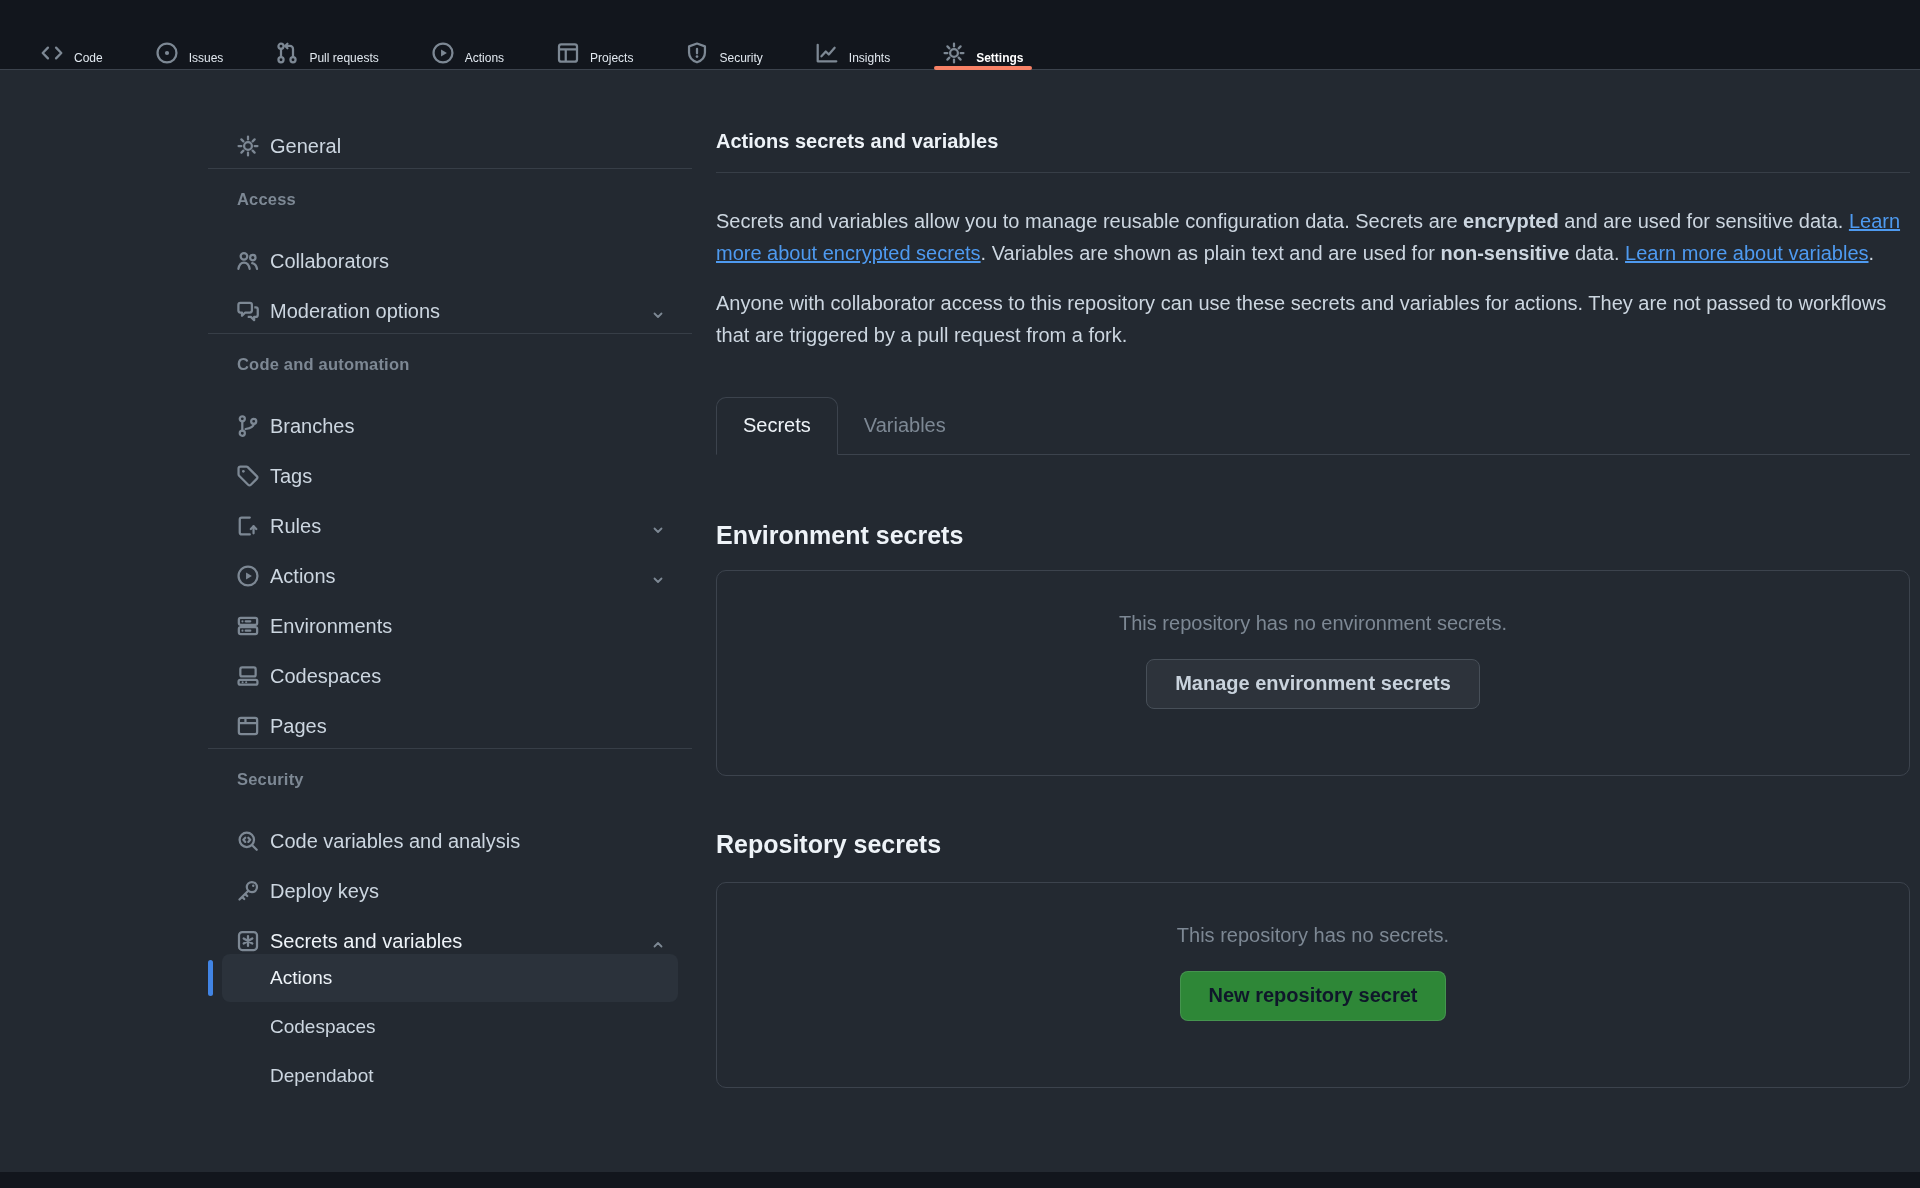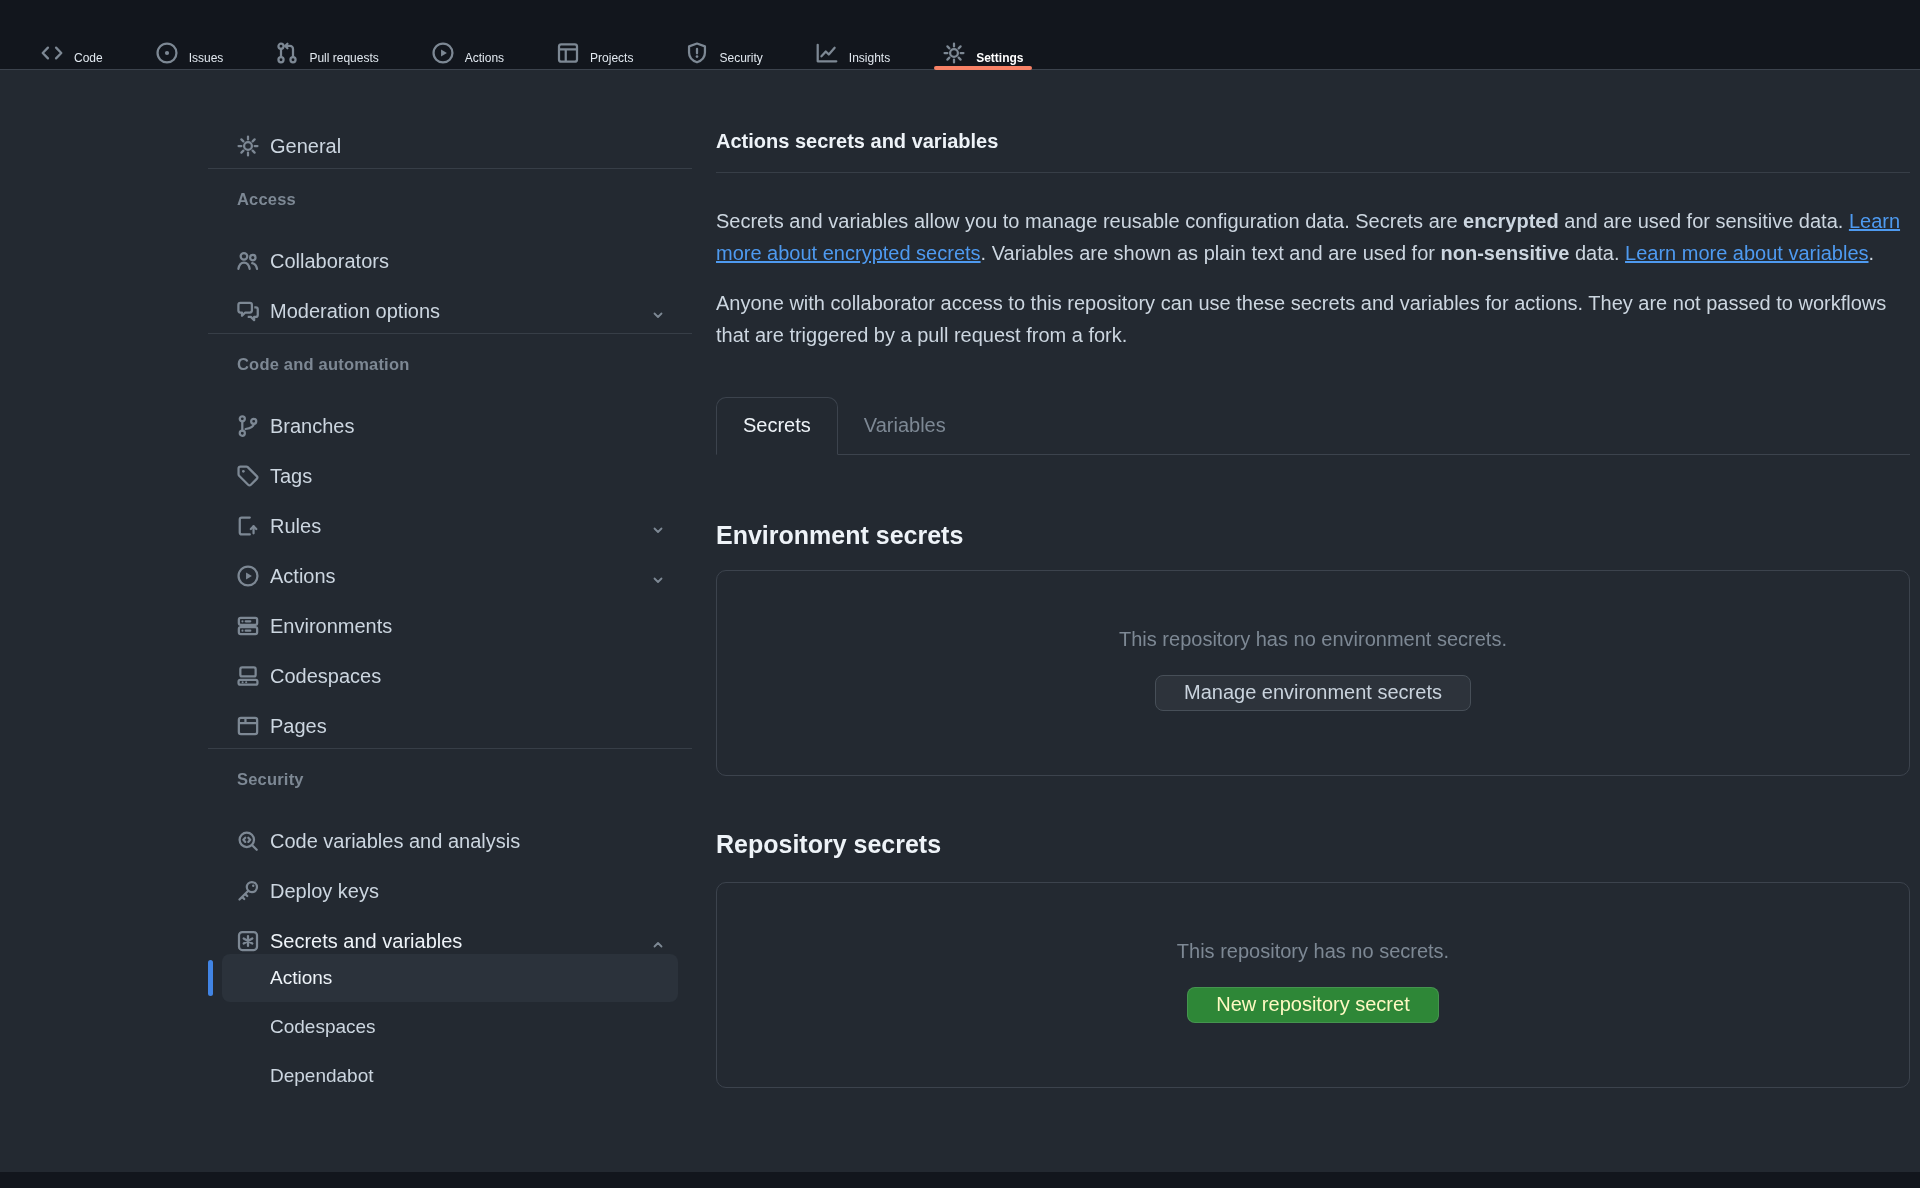--- a/index.html
+++ b/index.html
@@ -77,31 +77,31 @@
   .tab.active{
     color:var(--text-bright);background:var(--canvas-bg);
     border:1px solid var(--border);border-bottom:1px solid var(--canvas-bg);
     border-radius:10px 10px 0 0;margin-bottom:-1px;
   }
 
   .section-heading{margin-top:64px;font-size:25px;line-height:32px;font-weight:700;color:var(--text-bright)}
   .section-heading.second{margin-top:52px}
   .panel{
     margin-top:19px;height:206px;border:1px solid var(--border);border-radius:10px;
-    display:flex;flex-direction:column;align-items:center;padding-top:56px;
+    display:flex;flex-direction:column;align-items:center;padding-top:40px;
   }
   .panel.second{margin-top:22px}
   .empty-text{font-size:20px;line-height:24px;color:var(--text-muted)}
   .btn{
-    margin-top:24px;height:36px;display:inline-flex;align-items:center;padding:0 28px;
-    border-radius:8px;font-size:20px;font-weight:400;cursor:pointer;
+    margin-top:24px;height:50px;display:inline-flex;align-items:center;padding:0 28px;
+    border-radius:8px;font-size:20px;font-weight:700;cursor:pointer;
     font-family:"Liberation Sans", sans-serif;
   }
   .btn-secondary{background:var(--btn-secondary-bg);border:1px solid var(--btn-secondary-border);color:#c9d3dd}
-  .btn-primary{background:var(--btn-primary-bg);border:1px solid rgba(240,246,252,.12);color:#fef9c3}
+  .btn-primary{background:var(--btn-primary-bg);border:1px solid rgba(240,246,252,.12);color:#0f172a}
 
   .bottom-edge{position:absolute;left:0;right:0;top:1172px;height:16px;background:var(--header-bg)}
 
   svg{display:block}
 </style>
 </head>
 <body>
 
 <header class="topnav">
 

